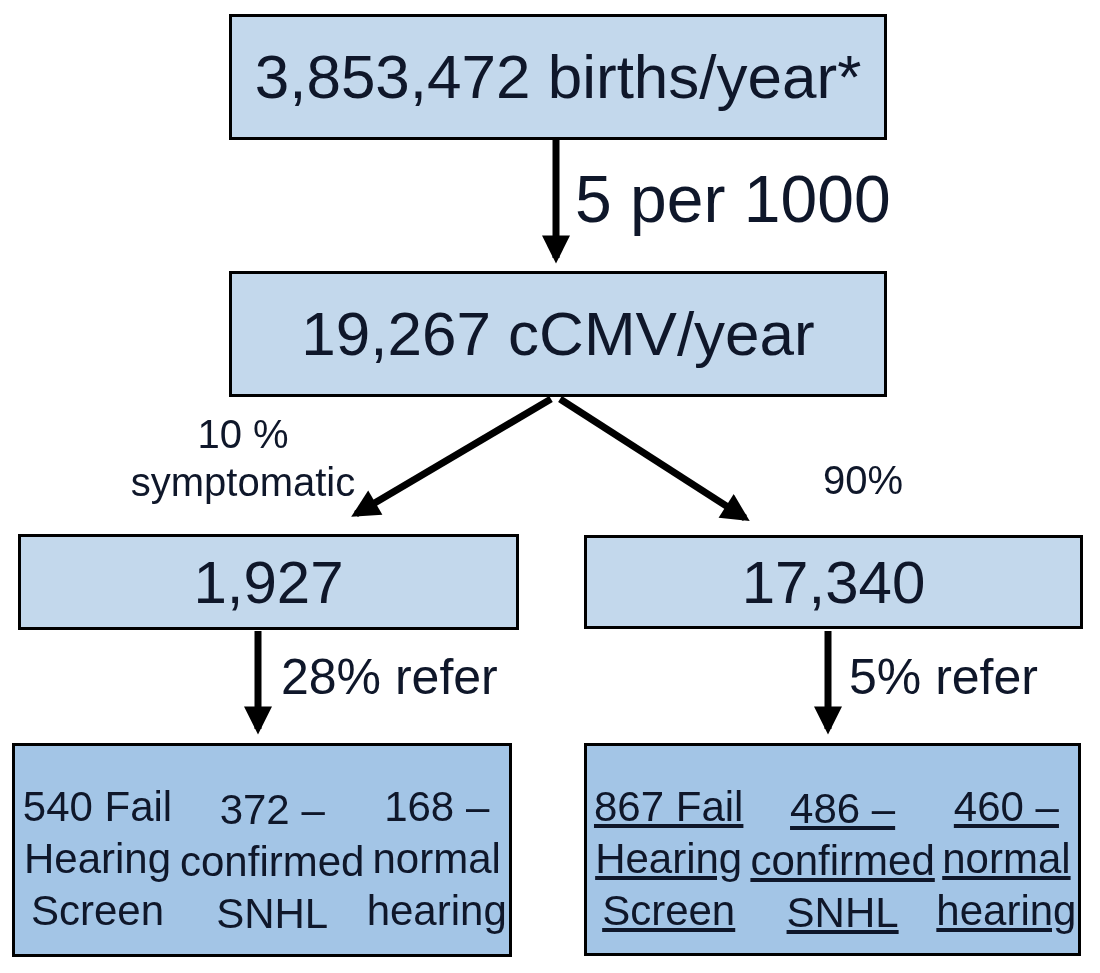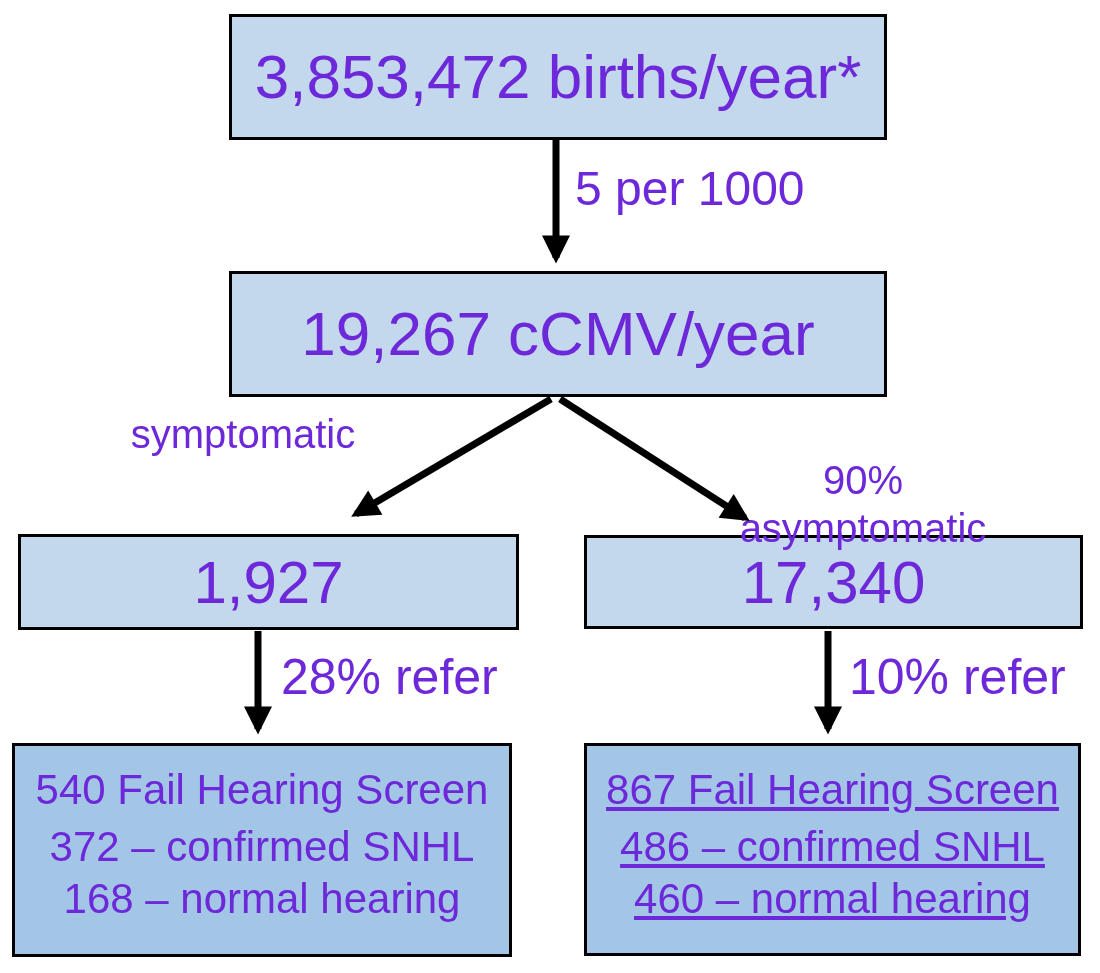--- a/index.html
+++ b/index.html
@@ -1,46 +1,46 @@
 <!DOCTYPE html>
 <html><head>
 <meta charset="utf-8">
 <style>
   html,body{margin:0;padding:0;background:#ffffff;}
   .canvas{
     position:relative;
     width:1100px;height:973px;
     background:#ffffff;
     font-family:"Liberation Sans", sans-serif;
-    color:#6d28d9;
+    color:#0f172a;
     overflow:hidden;
   }
   .fbox{
     position:absolute;
     box-sizing:border-box;
     border:3px solid #000000;
     display:flex;
     align-items:center;
     justify-content:center;
     text-align:center;
   }
   .fill-light{background:#C3D8EC;}
   .fill-dark{background:#A3C5E6;}
   .big-text{font-size:62px;line-height:1;}
   .box-births{left:229px;top:14px;width:658px;height:126px;}
   .box-ccmv{left:229px;top:271px;width:658px;height:126px;}
   .box-sym-count{left:18px;top:534px;width:501px;height:96px;font-size:60px;}
   .box-asym-count{left:584px;top:535px;width:499px;height:94px;font-size:60px;}
-  .box-outcome{flex-direction:column;justify-content:flex-start;font-size:42px;line-height:52px;padding-top:18px;}
+  .box-outcome{flex-direction:row;justify-content:flex-start;font-size:42px;line-height:52px;padding-top:18px;}
   .box-sym-outcome{left:12px;top:743px;width:500px;height:214px;}
   .box-asym-outcome{left:584px;top:743px;width:497px;height:213px;text-decoration:underline;}
   .outcome-line2{margin-top:5px;}
   .arrow-label{
     position:absolute;
-    font-size:48px;
+    font-size:66px;
     line-height:1.1;
     white-space:nowrap;
   }
   .lbl-rate{left:575px;top:163px;}
   .lbl-refer-left{left:281px;top:650px;font-size:50px;}
   .lbl-refer-right{left:849px;top:650px;font-size:50px;}
   .pct-label{
     position:absolute;
     font-size:40px;
     line-height:48px;
@@ -82,30 +82,30 @@
 
   <div class="fbox fill-dark box-outcome box-asym-outcome">
     <div>867 Fail Hearing Screen</div>
     <div class="outcome-line2">486 – confirmed SNHL</div>
     <div>460 – normal hearing</div>
   </div>
 
   <div class="arrow-label lbl-rate">5 per 1000</div>
 
   <div class="pct-label lbl-sym">
+    <div>10 %</div>
     <div>symptomatic</div>
   </div>
 
   <div class="pct-label lbl-asym">
     <div>90%</div>
-    <div>asymptomatic</div>
   </div>
 
   <div class="arrow-label lbl-refer-left">28% refer</div>
-  <div class="arrow-label lbl-refer-right">10% refer</div>
+  <div class="arrow-label lbl-refer-right">5% refer</div>
 
   <svg class="arrow-layer" width="1100" height="973" viewBox="0 0 1100 973" xmlns="http://www.w3.org/2000/svg">
     <defs>
       <marker id="ah" viewBox="0 0 10 10" refX="8" refY="5" markerWidth="4.4" markerHeight="4.0" orient="auto">
         <path d="M0,0 L10,5 L0,10 Z" fill="#000000"></path>
       </marker>
     </defs>
 
     <line x1="556" y1="140" x2="556" y2="258" stroke="#000000" stroke-width="7" marker-end="url(#ah)"></line>
 

